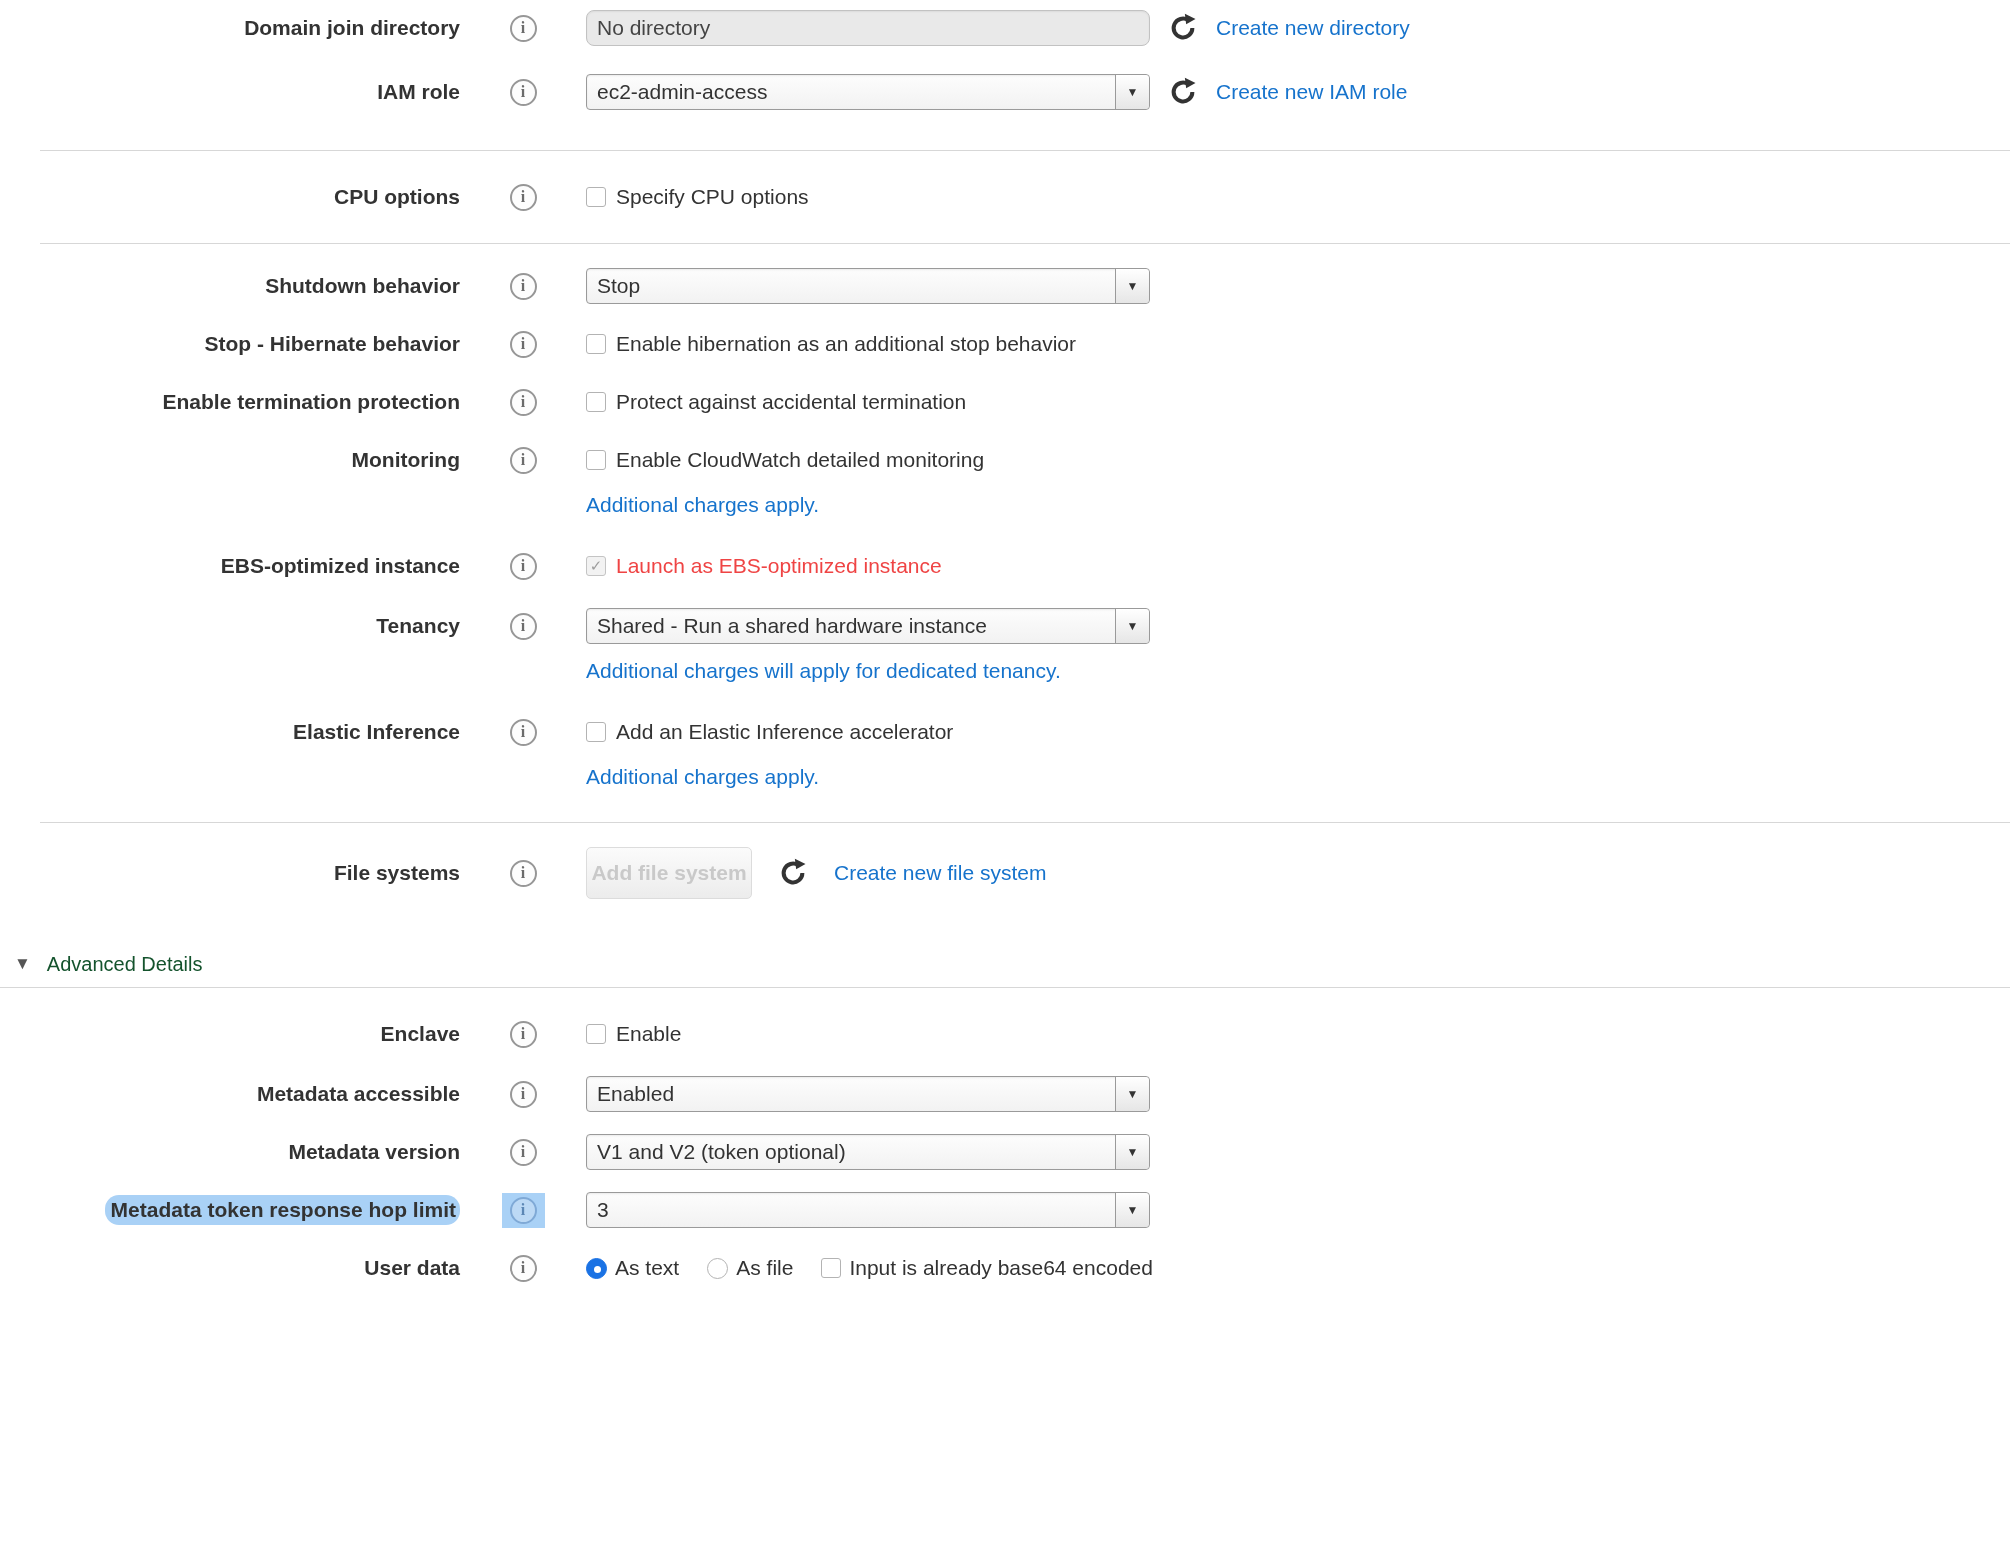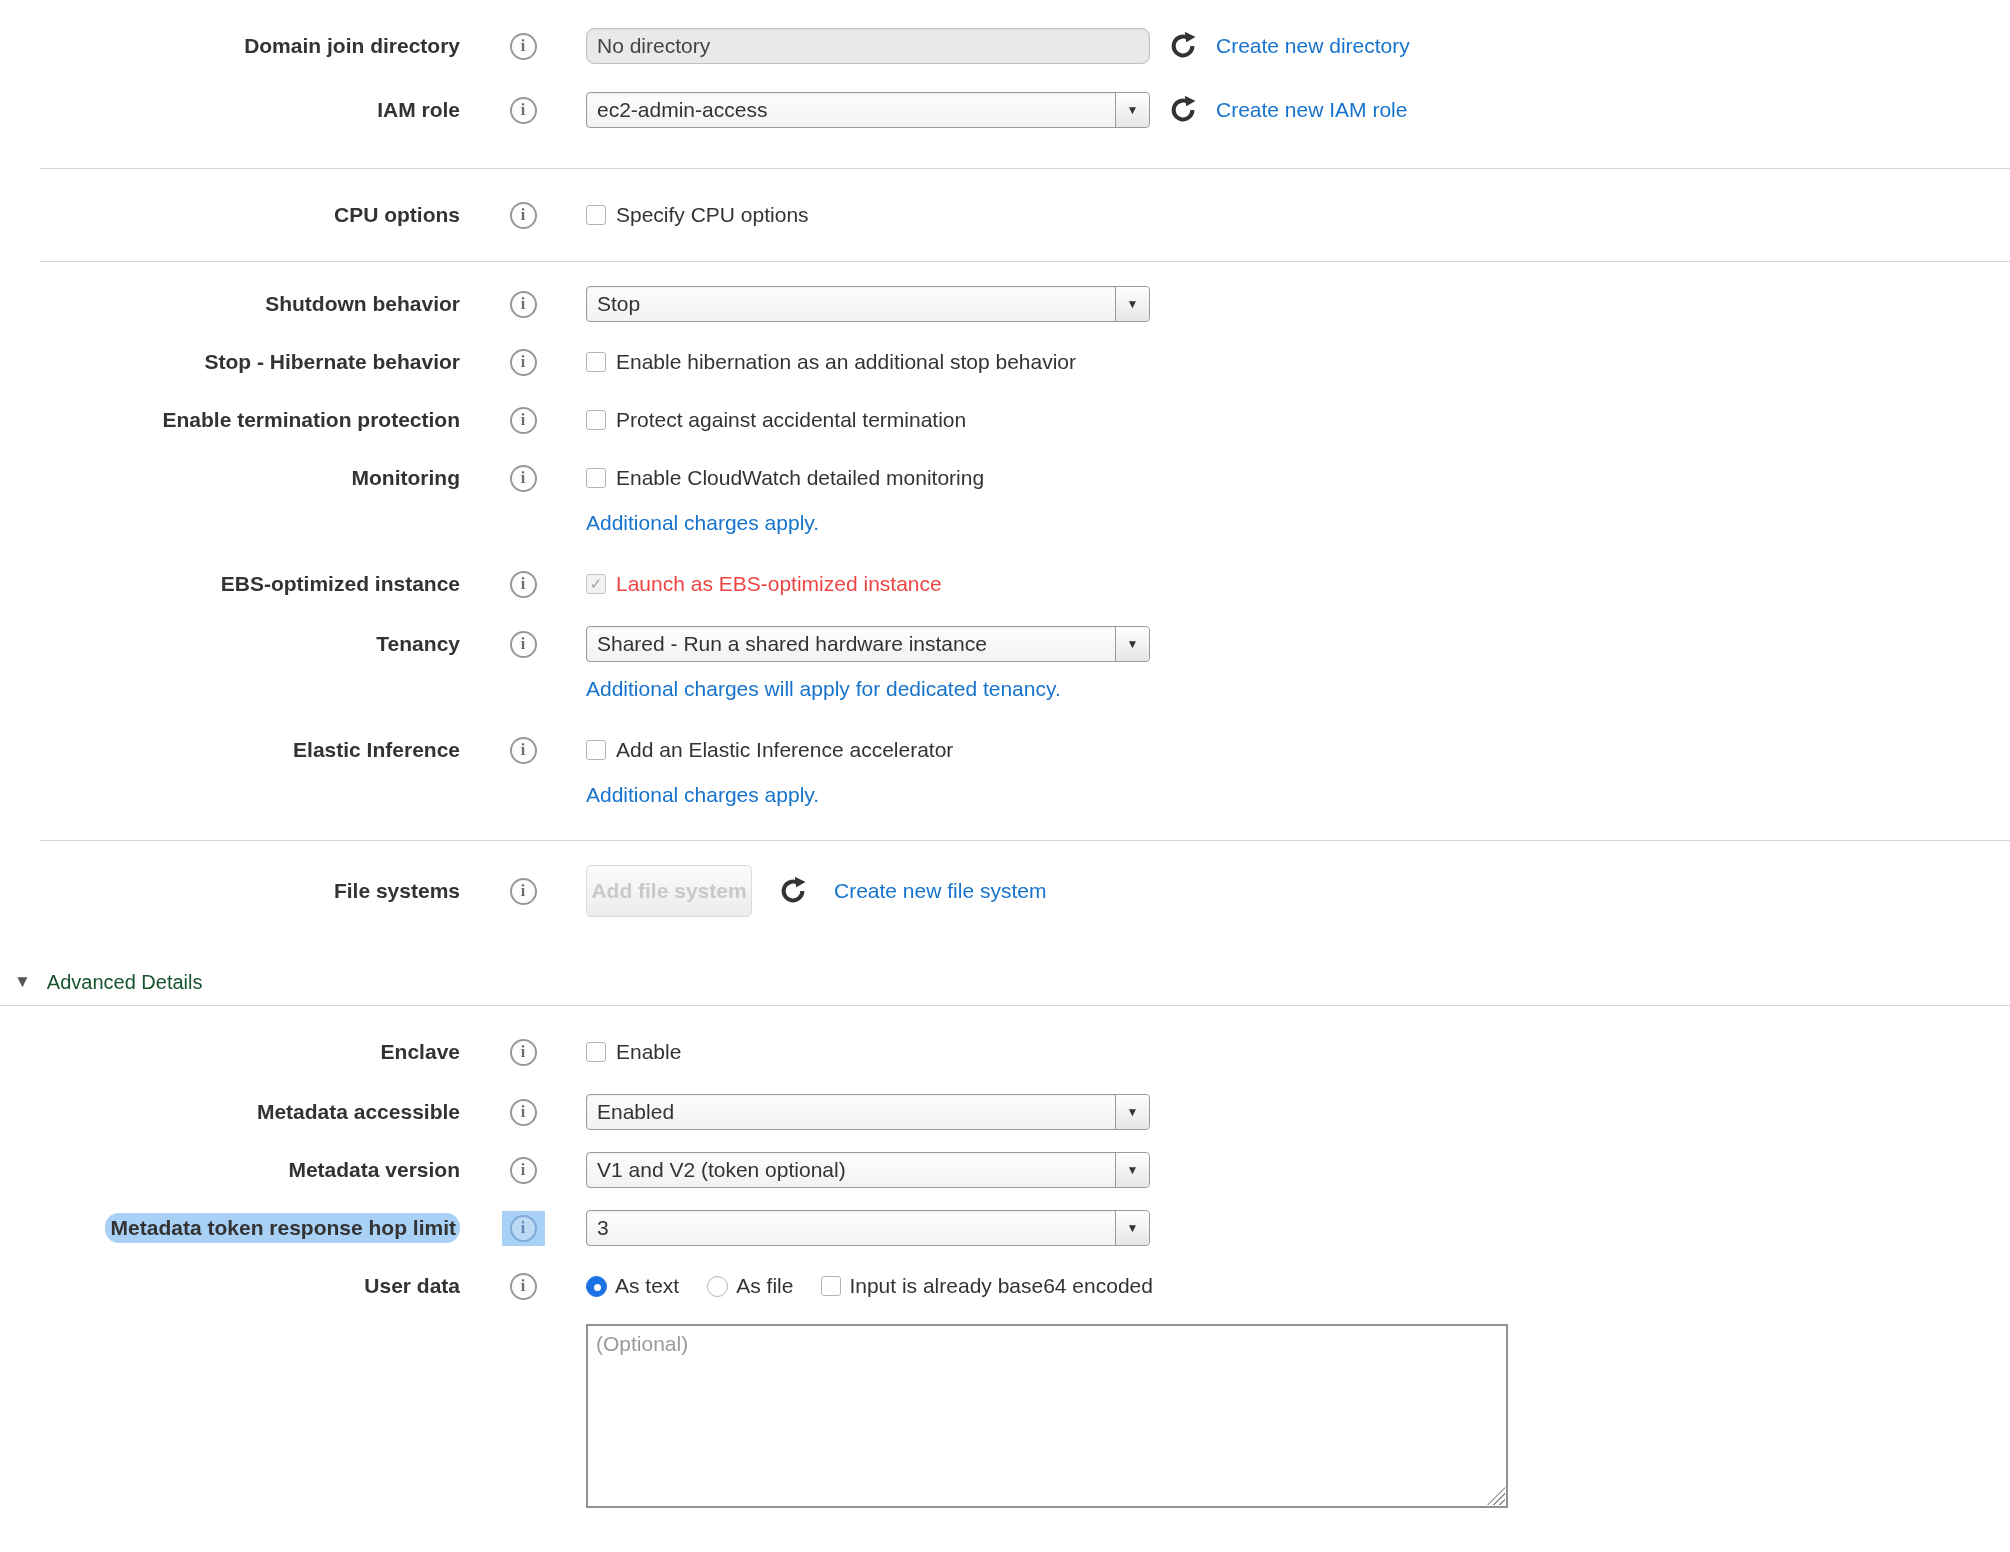--- a/index.html
+++ b/index.html
@@ -1,18 +1,18 @@
 <!DOCTYPE html>
 <html><head>
 <meta charset="utf-8">
 <style>
   * { margin:0; padding:0; box-sizing:border-box; }
   html,body { width:2010px; height:1552px; background:#ffffff;
               font-family:"Liberation Sans", sans-serif; color:#333; }
-  .page { width:2010px; padding-top:22px; position:relative; }
+  .page { width:2010px; padding-top:4px; position:relative; }
 
   
   .row { display:grid; grid-template-columns:460px 126px 1fr; align-items:center; min-height:48px; }
   .row .lbl { text-align:right; font-weight:bold; font-size:21px; color:#333; line-height:1.2; }
   .row .icon-cell { display:flex; justify-content:center; align-items:center; }
   .ctrl { display:flex; align-items:center; gap:18px; }
 
   
   .info { width:27px; height:27px; border-radius:50%; border:2px solid #979797;
           color:#6b6b6b; font-size:16px; font-weight:bold; display:flex;
@@ -315,18 +315,14 @@
       <span class="cb-label" style="margin-left:-2px">As text</span>
       <div class="ud-gap"></div>
       <div class="radio"></div>
       <span class="cb-label" style="margin-left:-2px">As file</span>
       <div class="ud-gap"></div>
       <div class="cb"></div>
       <span class="cb-label" style="margin-left:-2px">Input is already base64 encoded</span>
     </div>
   </div>
 
-  <div class="ta-wrap">
-    <textarea class="userdata" placeholder="(Optional)" style=""></textarea>
-    <div class="resize-grip"></div>
-  </div>
 
 </div>
 
 </body></html>

